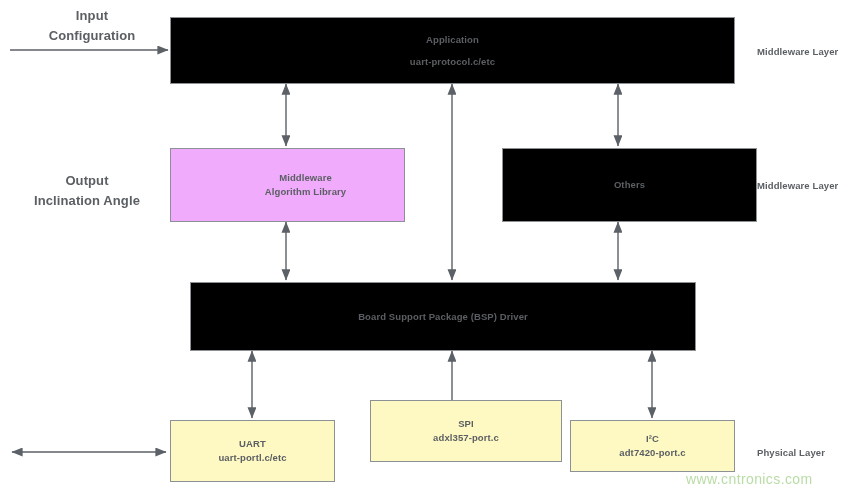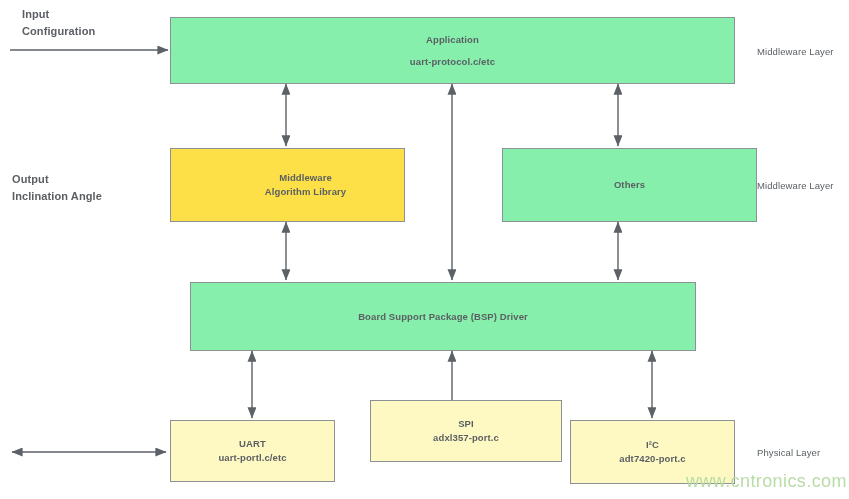--- a/index.html
+++ b/index.html
@@ -28,63 +28,64 @@
     flex-direction: column;
     align-items: center;
     justify-content: center;
     text-align: center;
     color: #5b5f63;
     font-size: 9.5px;
     font-weight: bold;
     line-height: 1.45;
     letter-spacing: 0.1px;
   }
-  .box.white   { background: #86efac; gap: 8px; }
-  .box.paleblue{ background: #fde047; padding-left: 36px; }
+  .box.white   { background: #000000; gap: 8px; }
+  .box.paleblue{ background: #f0abfc; padding-left: 36px; }
   .box.blue    { background: #fef9c3; }
 
   .box .l1, .box .l2 { display: block; white-space: nowrap; }
 
   
   .layer-label {
     position: absolute;
     color: #5b5f63;
     font-size: 9.5px;
-    font-weight: normal;
+    font-weight: bold;
     line-height: 1.5;
     letter-spacing: 0.1px;
     white-space: nowrap;
     text-align: left;
   }
 
   
   .side-label {
     position: absolute;
     color: #5b5f63;
-    font-size: 11px;
+    font-size: 13px;
     font-weight: bold;
     line-height: 1.5;
     letter-spacing: 0.1px;
+    text-align: center;
     white-space: nowrap;
   }
 
   
   #arrows {
     position: absolute;
     left: 0; top: 0;
     width: 849px;
     height: 499px;
     pointer-events: none;
   }
 
   
   .watermark {
     position: absolute;
     color: #b9dca6;
-    font-size: 18px;
+    font-size: 14px;
     font-weight: normal;
     letter-spacing: 0.4px;
     white-space: nowrap;
   }
 </style>
 </head>
 <body>
 
 <div id="canvas">
 
@@ -140,21 +141,21 @@
   <div class="box blue" style="left:170px; top:420px; width:165px; height:62px;">
     <span class="l1">UART</span>
     <span class="l2">uart-portl.c/etc</span>
   </div>
 
   <div class="box blue" style="left:370px; top:400px; width:192px; height:62px;">
     <span class="l1">SPI</span>
     <span class="l2">adxl357-port.c</span>
   </div>
 
-  <div class="box blue" style="left:570px; top:420px; width:165px; height:64px;">
+  <div class="box blue" style="left:570px; top:420px; width:165px; height:52px;">
     <span class="l1">I²C</span>
     <span class="l2">adt7420-port.c</span>
   </div>
 
   <div class="layer-label" style="left:757px; top:45px;">
     <span>Middleware Layer</span>
   </div>
 
   <div class="layer-label" style="left:757px; top:179px;">
     <span>Middleware Layer</span>

